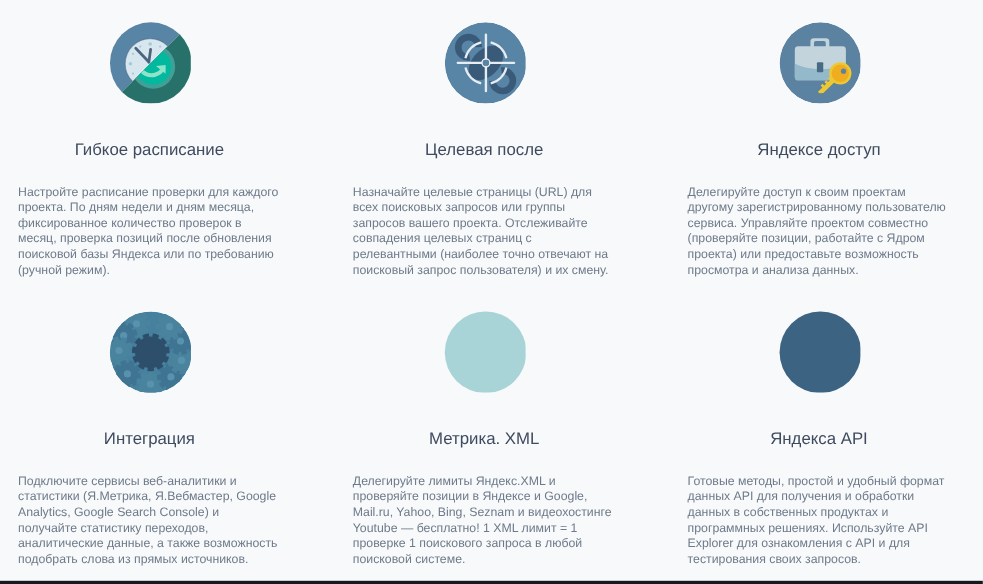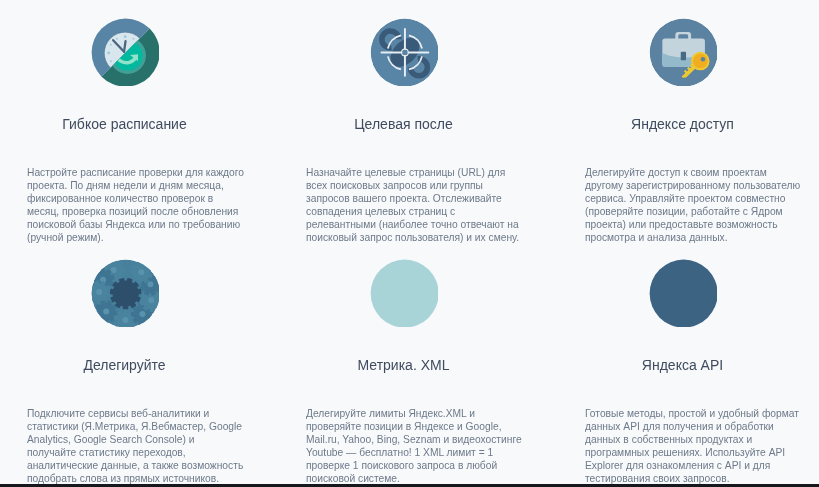--- a/index.html
+++ b/index.html
@@ -7,21 +7,21 @@
        font-family:"Liberation Sans",sans-serif;overflow:hidden;
        -webkit-font-smoothing:antialiased;}
   .grid{position:relative;width:660px;height:487px;}
   .card{position:absolute;width:279px;}
   .card.c0{left:0;}  .card.c1{left:279px;} .card.c2{left:558px;}
   .card.r0{top:0;}   .card.r1{top:241px;}
   .icon-wrap{position:absolute;left:91px;top:18px;width:68px;height:68px;}
   .icon-wrap svg{display:block;}
   .title{text-align:center;font-size:14px;color:#3f4b5e;line-height:14px;
          position:absolute;top:116.5px;left:15px;width:219px;}
-  .desc{font-size:10.25px;color:#6d7a89;line-height:13.05px;margin:12px;
+  .desc{font-size:10.25px;color:#6d7a89;line-height:13.05px;margin:0;
         position:absolute;top:153.6px;left:15px;width:219px;}
   .bottom-line{position:absolute;left:0;top:484px;width:819px;height:3px;background:#16181d;}
 </style>
 </head>
 <body>
 
 <div class="grid">
 
   <div class="card c0 r0">
     <div class="icon-wrap">
@@ -185,21 +185,21 @@
             <path d="M71.63 40.49 A11.17 11.17 0 0 1 71.26 44.35 L68.72 43.65 A8.53 8.53 0 0 1 67.45 46.32 L69.59 47.85 A11.17 11.17 0 0 1 66.83 50.57 L65.33 48.40 A8.53 8.53 0 0 1 62.64 49.63 L63.30 52.18 A11.17 11.17 0 0 1 59.43 52.49 L59.68 49.86 A8.53 8.53 0 0 1 56.83 49.07 L55.69 51.45 A11.17 11.17 0 0 1 52.53 49.20 L54.41 47.35 A8.53 8.53 0 0 1 52.73 44.91 L50.33 46.01 A11.17 11.17 0 0 1 49.36 42.25 L51.99 42.04 A8.53 8.53 0 0 1 52.27 39.09 L49.73 38.39 A11.17 11.17 0 0 1 51.40 34.89 L53.55 36.42 A8.53 8.53 0 0 1 55.66 34.34 L54.17 32.17 A11.17 11.17 0 0 1 57.70 30.56 L58.36 33.11 A8.53 8.53 0 0 1 61.31 32.88 L61.56 30.25 A11.17 11.17 0 0 1 65.30 31.28 L64.17 33.67 A8.53 8.53 0 0 1 66.58 35.39 L68.46 33.54 A11.17 11.17 0 0 1 70.66 36.73 L68.26 37.83 A8.53 8.53 0 0 1 69.00 40.70 Z" fill="#4a839e" stroke="#4a839e" stroke-width="1.2" stroke-linejoin="round"></path>
             <circle cx="60.50" cy="41.37" r="3.04" fill="#5992ad"></circle>
             <path d="M70.30 21.61 A11.17 11.17 0 0 1 70.82 25.45 L68.18 25.34 A8.53 8.53 0 0 1 67.55 28.24 L69.99 29.24 A11.17 11.17 0 0 1 67.91 32.52 L65.96 30.74 A8.53 8.53 0 0 1 63.61 32.55 L64.84 34.89 A11.17 11.17 0 0 1 61.14 36.07 L60.79 33.45 A8.53 8.53 0 0 1 57.83 33.33 L57.27 35.91 A11.17 11.17 0 0 1 53.68 34.43 L55.09 32.20 A8.53 8.53 0 0 1 52.90 30.21 L50.81 31.82 A11.17 11.17 0 0 1 49.01 28.38 L51.52 27.58 A8.53 8.53 0 0 1 51.13 24.65 L48.49 24.54 A11.17 11.17 0 0 1 49.32 20.75 L51.76 21.75 A8.53 8.53 0 0 1 53.35 19.25 L51.40 17.47 A11.17 11.17 0 0 1 54.47 15.10 L55.69 17.44 A8.53 8.53 0 0 1 58.52 16.54 L58.17 13.92 A11.17 11.17 0 0 1 62.04 14.08 L61.48 16.66 A8.53 8.53 0 0 1 64.22 17.79 L65.63 15.56 A11.17 11.17 0 0 1 68.50 18.17 L66.41 19.78 A8.53 8.53 0 0 1 67.78 22.41 Z" fill="#3f7592" stroke="#3f7592" stroke-width="1.2" stroke-linejoin="round"></path>
             <circle cx="59.65" cy="25.00" r="3.04" fill="#5992ad"></circle>
             <path d="M60.11 7.27 A11.17 11.17 0 0 1 61.42 10.91 L58.83 11.37 A8.53 8.53 0 0 1 58.82 14.33 L61.42 14.79 A11.17 11.17 0 0 1 60.08 18.44 L57.80 17.11 A8.53 8.53 0 0 1 55.89 19.38 L57.58 21.40 A11.17 11.17 0 0 1 54.22 23.33 L53.32 20.85 A8.53 8.53 0 0 1 50.40 21.36 L50.39 24.00 A11.17 11.17 0 0 1 46.57 23.32 L47.48 20.84 A8.53 8.53 0 0 1 44.92 19.35 L43.22 21.37 A11.17 11.17 0 0 1 40.73 18.39 L43.02 17.08 A8.53 8.53 0 0 1 42.01 14.29 L39.41 14.74 A11.17 11.17 0 0 1 39.42 10.86 L42.02 11.33 A8.53 8.53 0 0 1 43.04 8.55 L40.76 7.22 A11.17 11.17 0 0 1 43.26 4.26 L44.95 6.28 A8.53 8.53 0 0 1 47.52 4.80 L46.62 2.32 A11.17 11.17 0 0 1 50.44 1.66 L50.44 4.30 A8.53 8.53 0 0 1 53.36 4.82 L54.26 2.34 A11.17 11.17 0 0 1 57.62 4.29 L55.92 6.31 A8.53 8.53 0 0 1 57.82 8.58 Z" fill="#4a839e" stroke="#4a839e" stroke-width="1.2" stroke-linejoin="round"></path>
             <circle cx="50.42" cy="12.83" r="3.04" fill="#5992ad"></circle>
           <path d="M49.29 30.12 A15.42 15.42 0 0 1 49.92 34.64 L47.28 34.61 A12.79 12.79 0 0 1 46.78 38.07 L49.31 38.81 A15.42 15.42 0 0 1 47.40 42.95 L45.19 41.51 A12.79 12.79 0 0 1 42.90 44.14 L44.63 46.13 A15.42 15.42 0 0 1 40.78 48.59 L39.71 46.18 A12.79 12.79 0 0 1 36.35 47.15 L36.73 49.76 A15.42 15.42 0 0 1 32.17 49.75 L32.57 47.14 A12.79 12.79 0 0 1 29.22 46.14 L28.13 48.55 A15.42 15.42 0 0 1 24.30 46.07 L26.04 44.09 A12.79 12.79 0 0 1 23.76 41.44 L21.55 42.87 A15.42 15.42 0 0 1 19.66 38.71 L22.20 37.99 A12.79 12.79 0 0 1 21.71 34.53 L19.08 34.54 A15.42 15.42 0 0 1 19.74 30.02 L22.27 30.79 A12.79 12.79 0 0 1 23.73 27.62 L21.50 26.19 A15.42 15.42 0 0 1 24.50 22.75 L26.21 24.76 A12.79 12.79 0 0 1 29.16 22.88 L28.06 20.49 A15.42 15.42 0 0 1 32.44 19.21 L32.79 21.83 A12.79 12.79 0 0 1 36.29 21.84 L36.66 19.23 A15.42 15.42 0 0 1 41.03 20.53 L39.91 22.92 A12.79 12.79 0 0 1 42.85 24.82 L44.57 22.82 A15.42 15.42 0 0 1 47.55 26.28 L45.32 27.68 A12.79 12.79 0 0 1 46.76 30.87 Z" fill="#2d4f6b" stroke="#2d4f6b" stroke-width="1.1" stroke-linejoin="round"></path>
         </g>
       </svg>
     </div>
-    <div class="title">Делегируйте</div>
+    <div class="title">Интеграция</div>
     <p class="desc">Подключите сервисы веб-аналитики и статистики (Я.Метрика, Я.Вебмастер, Google Analytics, Google Search Console) и получайте статистику переходов, аналитические данные, а также возможность подобрать слова из прямых источников.</p>
   </div>
 
   <div class="card c1 r1">
     <div class="icon-wrap">
       <svg width="68" height="68" viewBox="-0.65 -0.6 69 69">
           <circle cx="34.5" cy="34.5" r="34.5" fill="#a8d4d8"></circle>
         </svg>
     </div>
     <div class="title">Метрика. XML</div>

